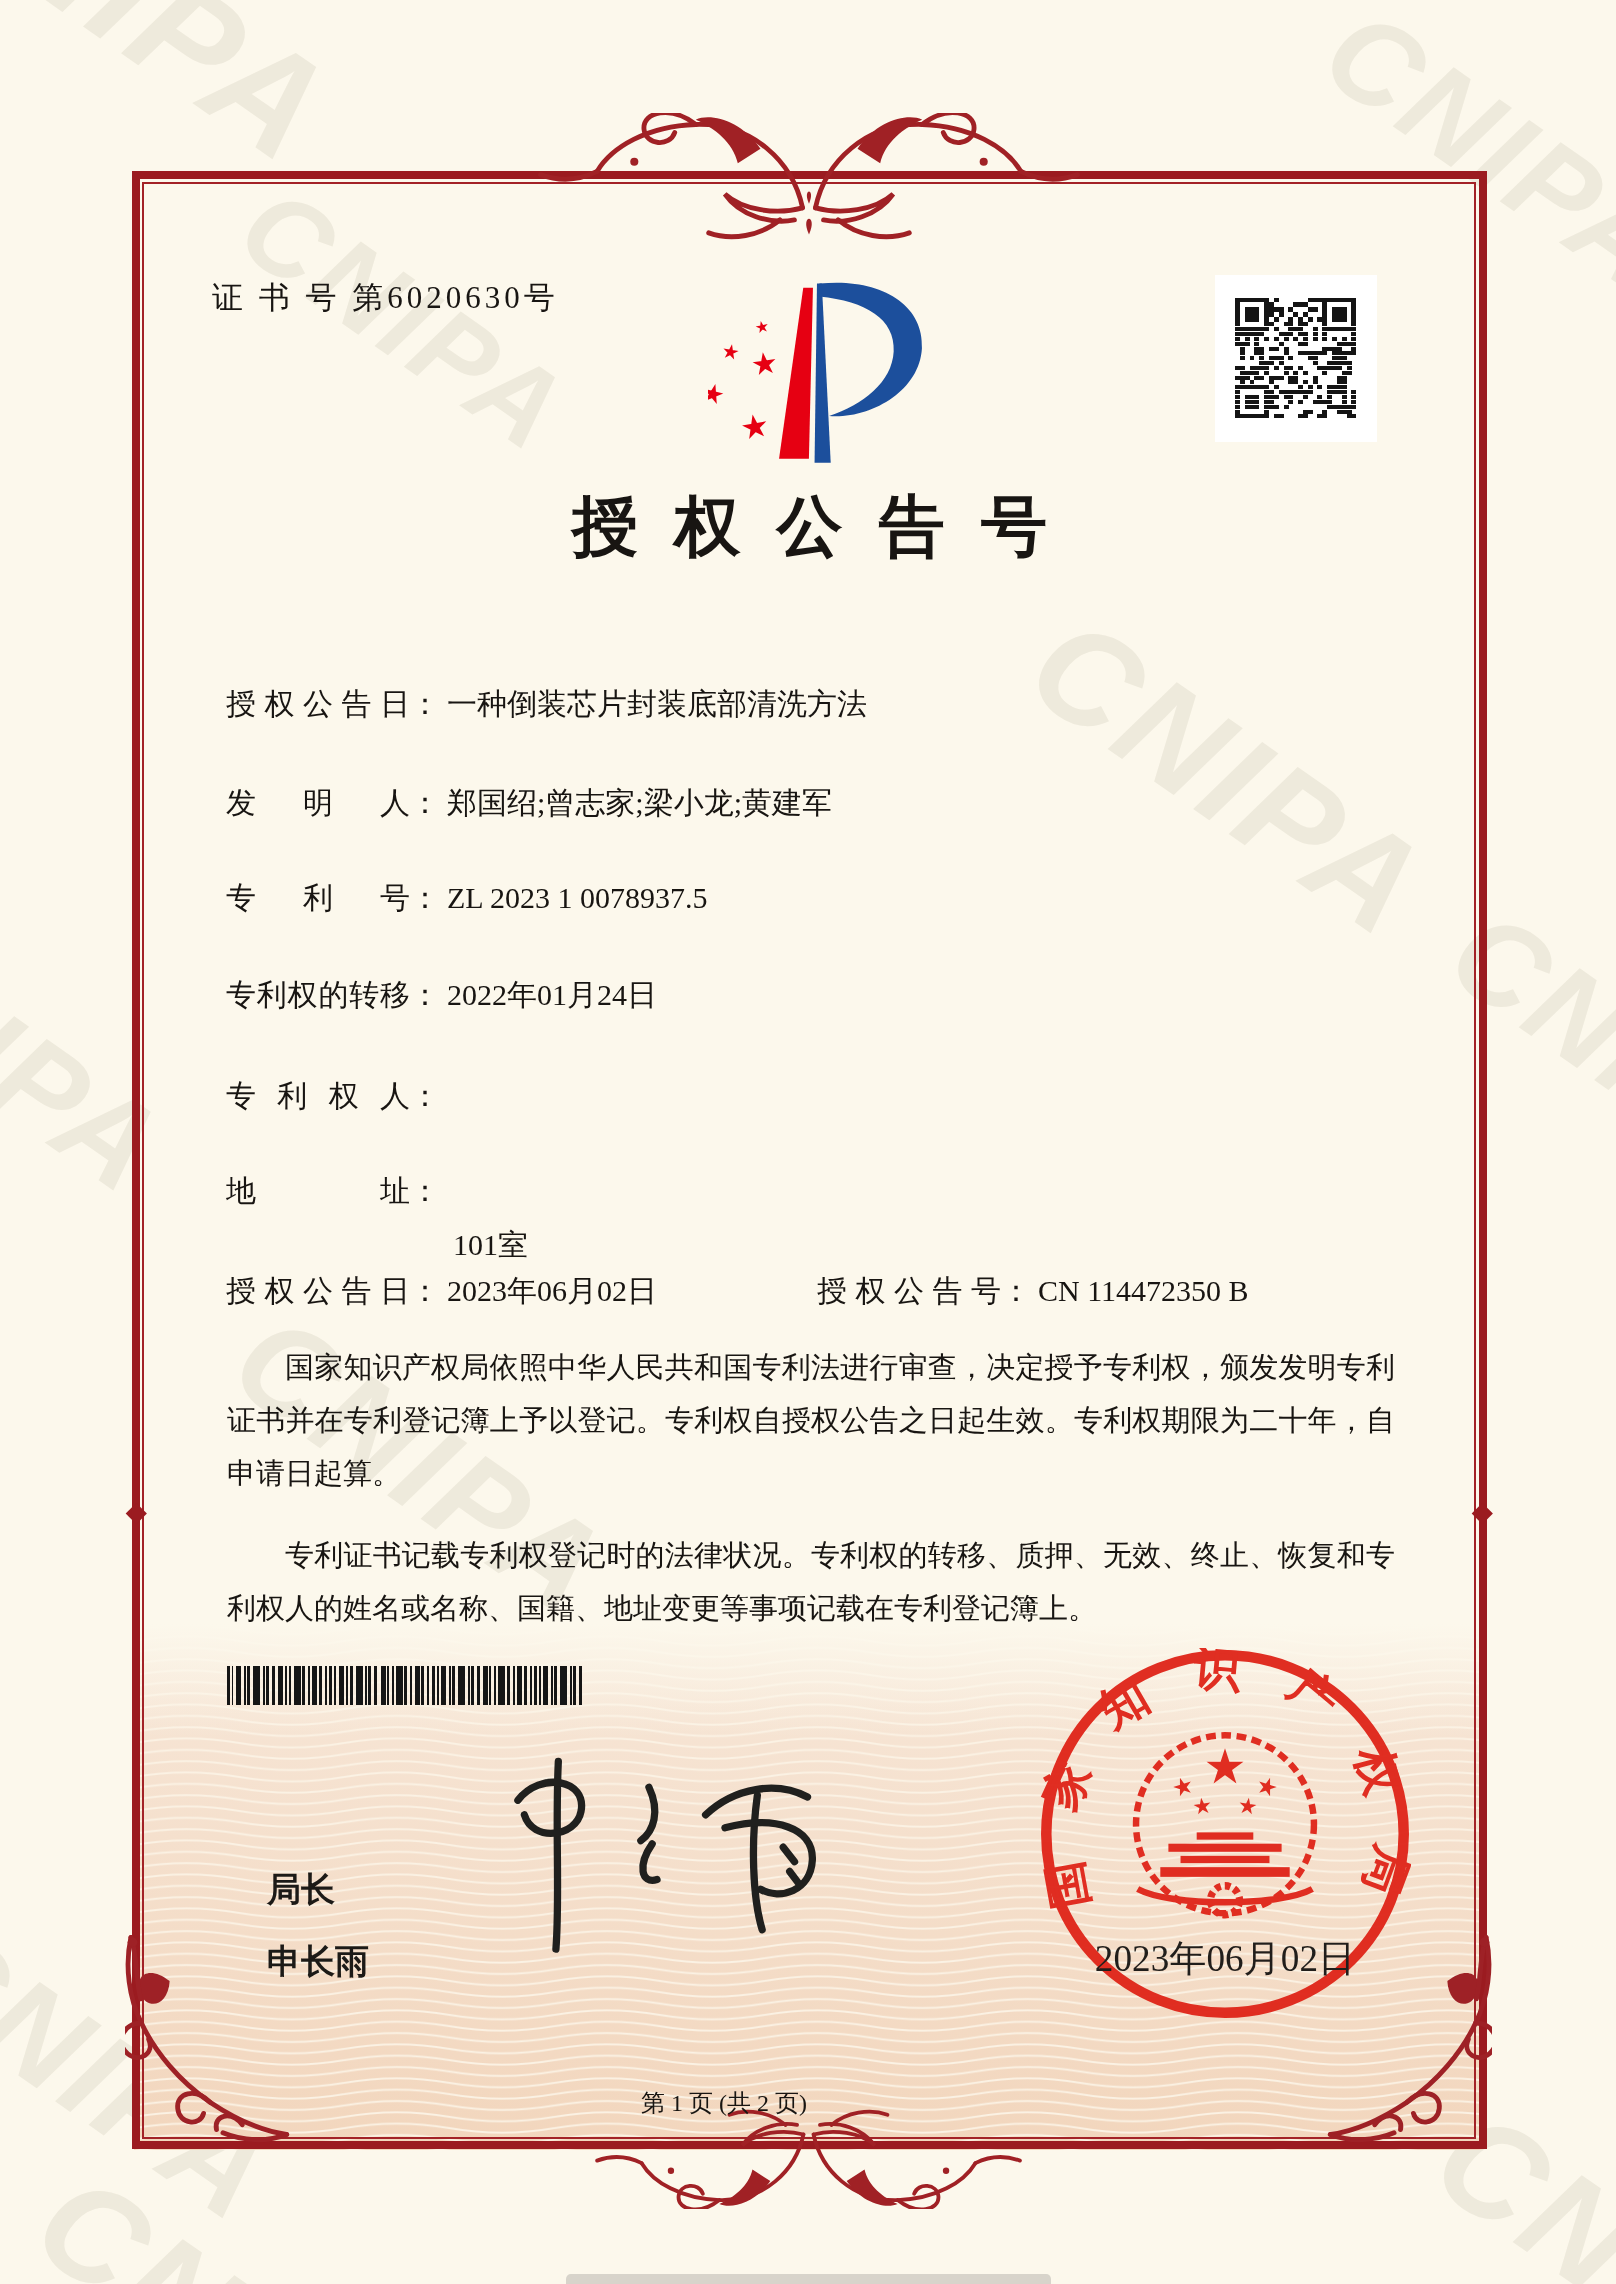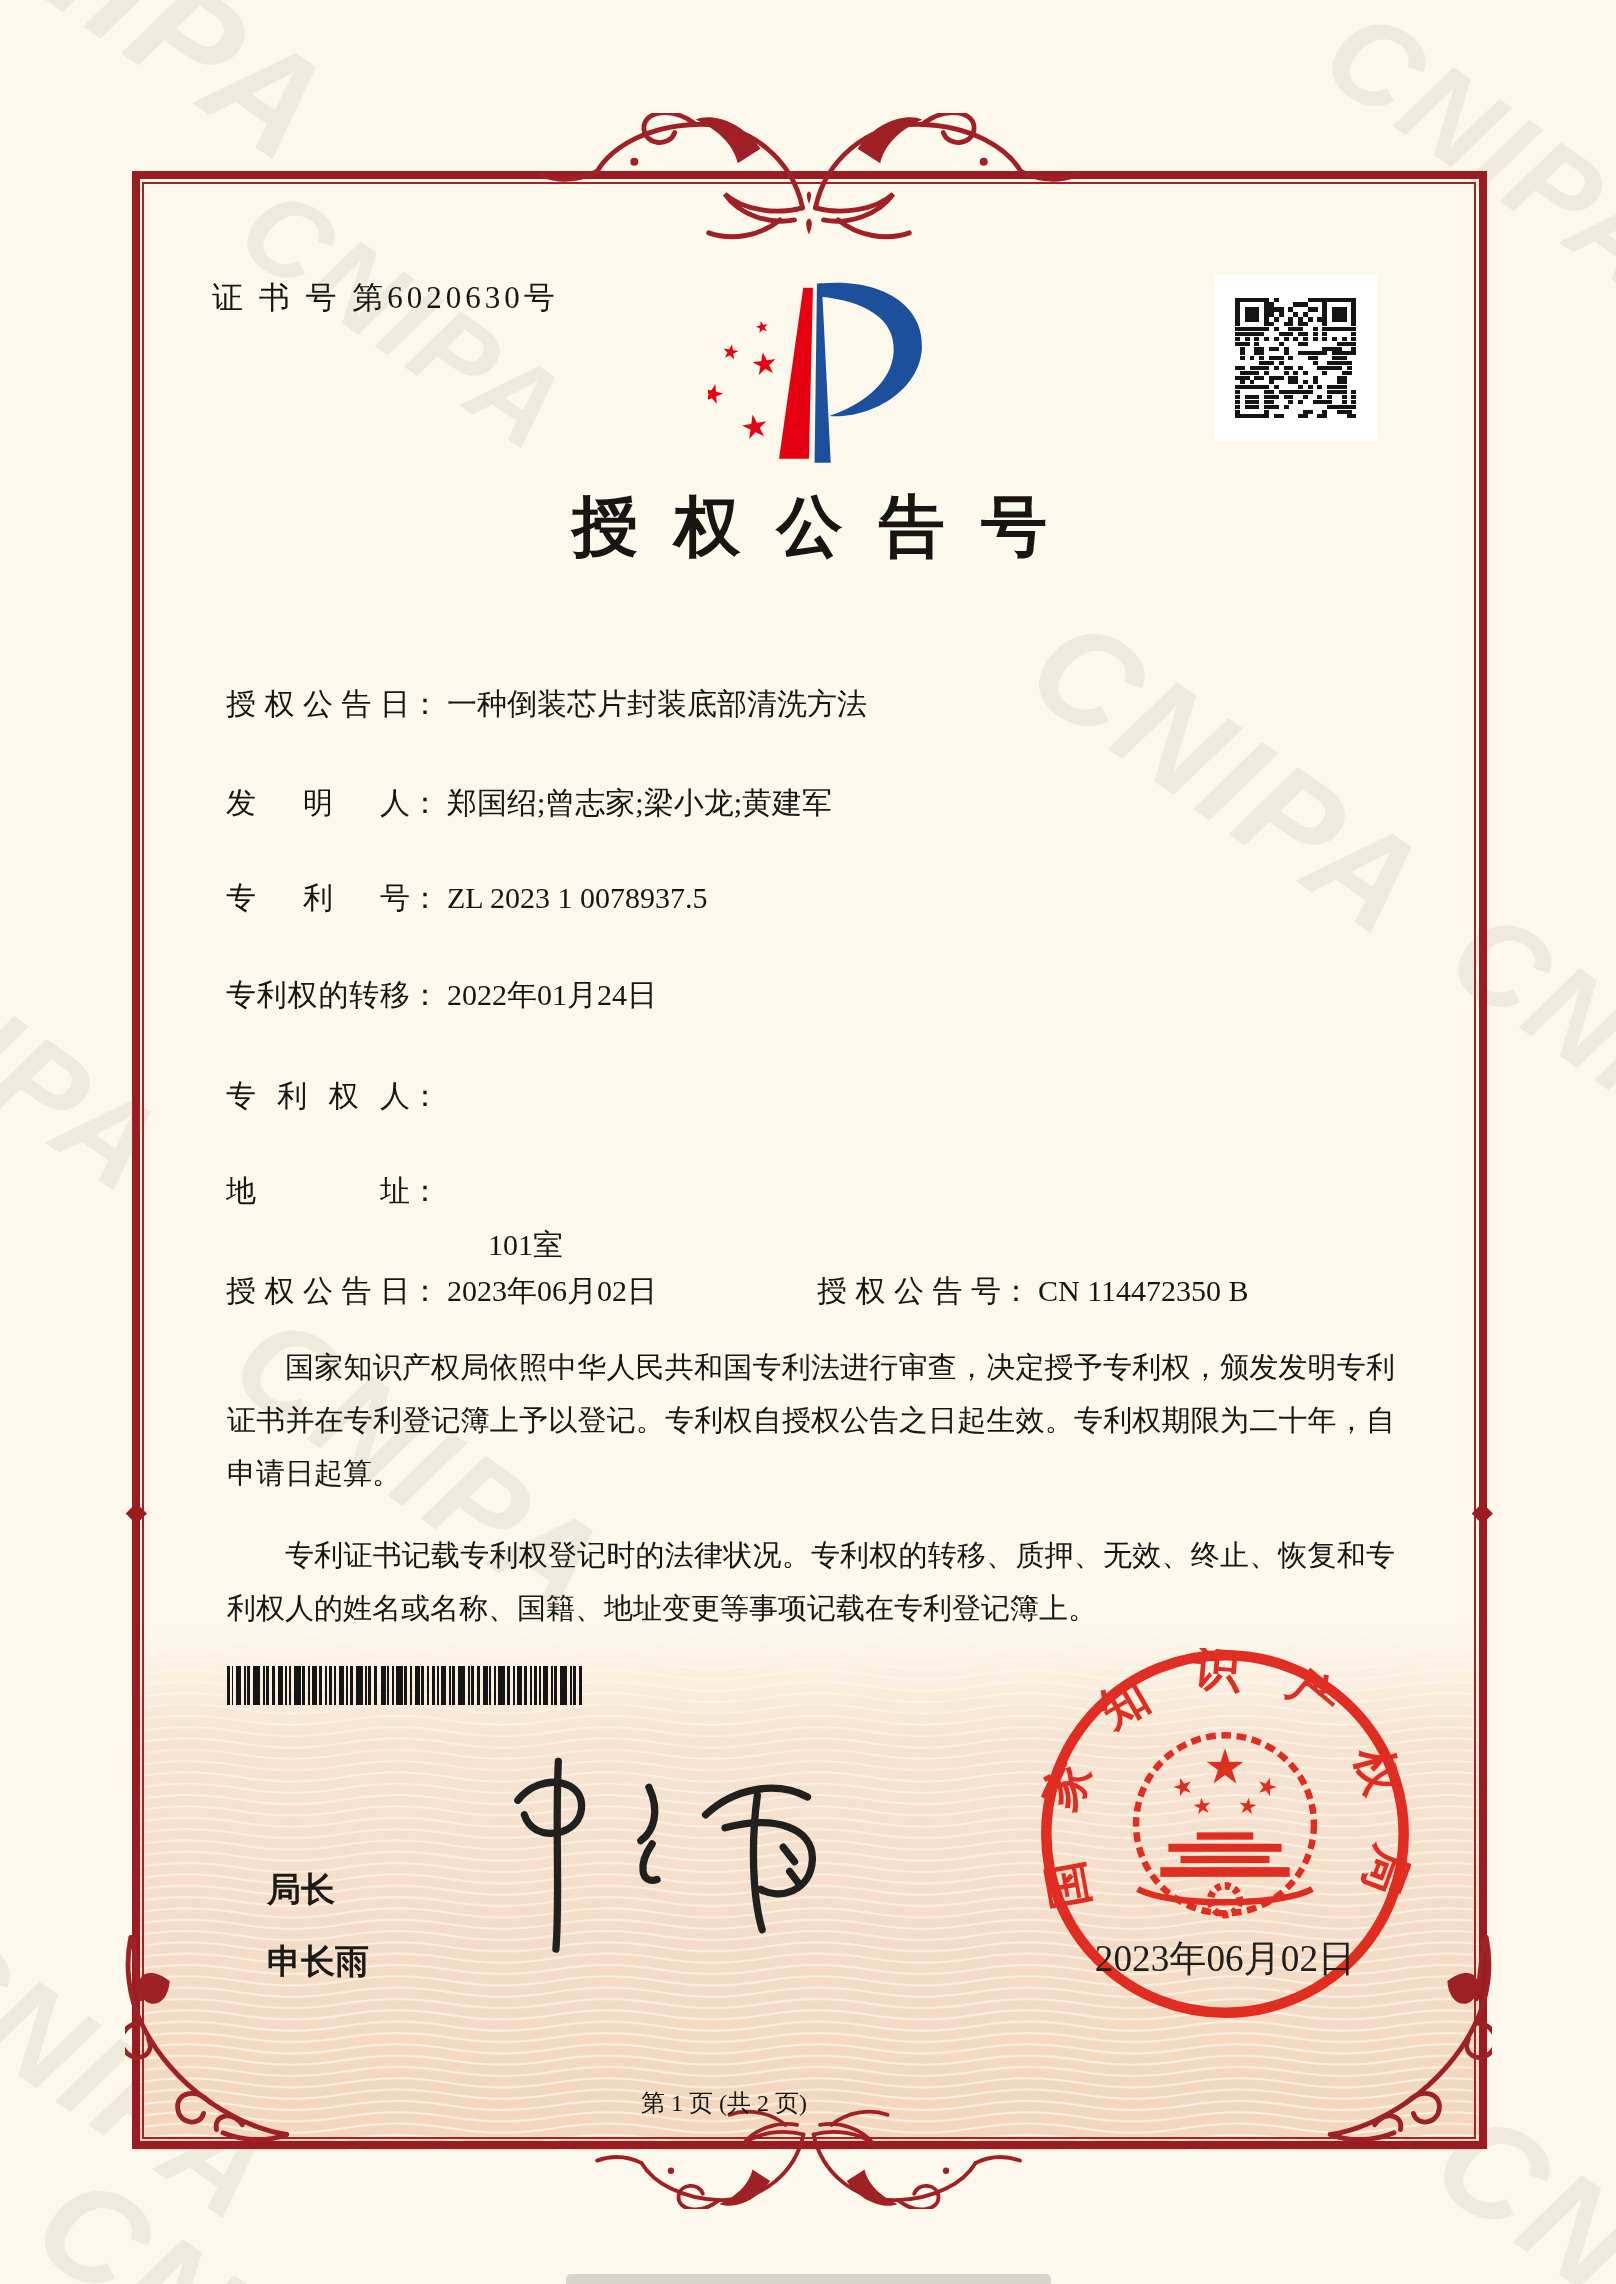--- a/index.html
+++ b/index.html
@@ -35,21 +35,21 @@
 
   .doc-title{position:absolute;left:132px;top:482px;width:1355px;text-align:center;
              font-size:66px;font-weight:700;letter-spacing:.55em;padding-left:.55em;
              box-sizing:border-box;}
 
   
   .field-row{position:absolute;display:flex;align-items:flex-start;font-size:30px;line-height:1.35;}
   .field-label{display:inline-block;width:184px;text-align:justify;text-align-last:justify;}
   .field-colon{display:inline-block;width:37px;}
   .field-value{white-space:nowrap;}
-  .addr-l2{position:absolute;left:453px;top:1225px;font-size:30px;margin-left:35px;}
+  .addr-l2{position:absolute;left:453px;top:1225px;font-size:30px;}
 
   
   .legal{position:absolute;left:227px;top:1341px;width:1168px;font-size:29px;
          line-height:53px;text-align:justify;}
   .legal p{margin:0;text-indent:2em;}
   .legal p + p{margin-top:29px;}
 
   
   .barcode{position:absolute;left:227px;top:1666px;width:359px;height:39px;}
   .barcode i{position:absolute;top:0;height:100%;background:#151515;}

